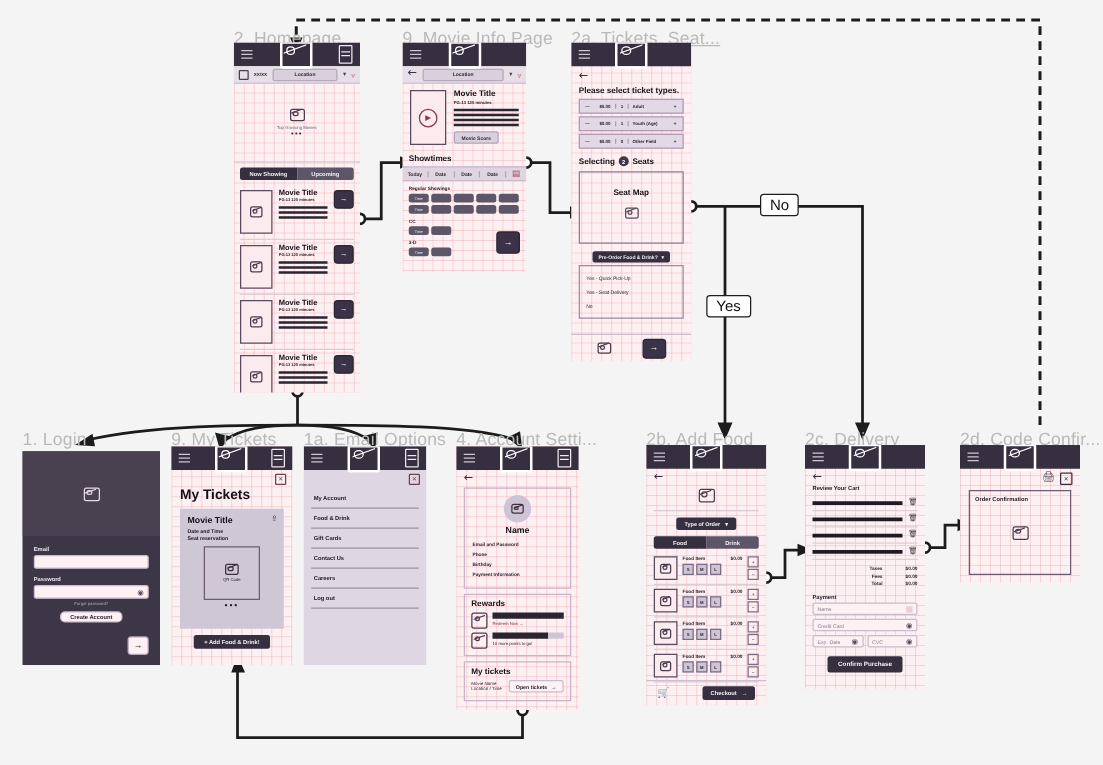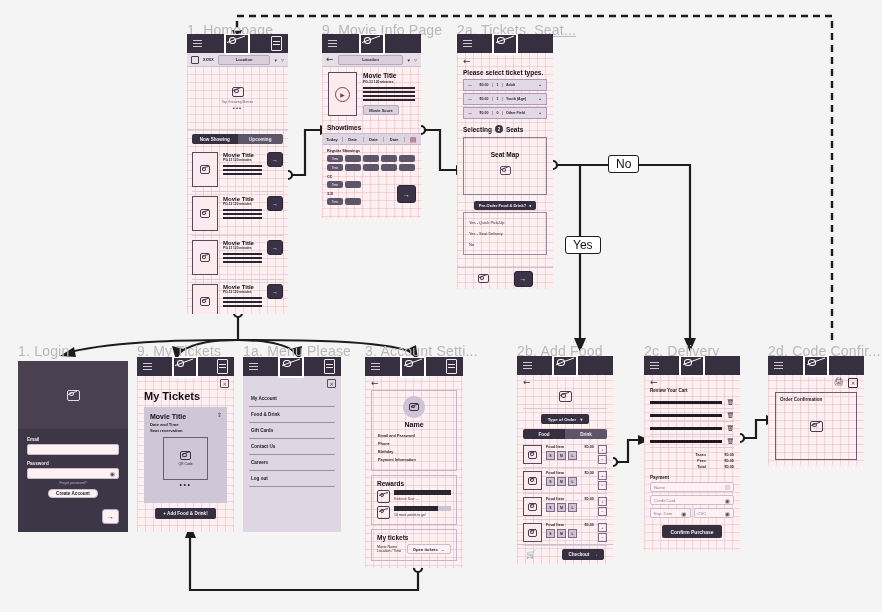--- a/index.html
+++ b/index.html
@@ -181,21 +181,21 @@
       <div class="tiny" style="color:#b9abbb;text-align:center;margin-top:2px;font-size:3.4px;">Forgot password?</div>
       <div style="display:flex;justify-content:center;margin-top:4px;">
         <div class="field grid" style="height:9px;padding:0 7px;font-size:4.6px;color:#231e28;font-weight:bold;justify-content:center;border-radius:4px;">Create Account</div>
       </div>
       <div style="display:flex;justify-content:flex-end;margin-top:11px;">
         <div class="field grid arrow-btn" style="width:17px;height:15px;color:#2d2533;background:#fdf1f3;border:1px solid #b7a8b9;">→</div>
       </div>
     </div>
   </div>
 
-  <div class="frame-title" style="left:187px;top:22px;">1. Homepage</div>
+  <div class="frame-title" style="left:187px;top:22px;">2. Homepage</div>
   <div class="frame grid" style="left:187px;top:34px;width:101px;height:280px;">
     <div class="statusbar">
       <span class="hamb">
           <i></i>
           <i></i>
           <i></i>
         </span>
       <span class="img-ico center-img"></span>
       <span class="ticket-ico"></span>
     </div>
@@ -272,21 +272,21 @@
               <div class="thin-line"></div>
               <div class="thin-line"></div>
               <div class="thin-line"></div>
             </div>
           </div>
           <div class="arrow-btn" style="width:14px;height:13px;font-size:6px;">→</div>
         </div>
       </div>
   </div>
 
-  <div class="frame-title" style="left:243px;top:343px;">1a. Menu Please</div>
+  <div class="frame-title" style="left:243px;top:343px;">1a. Email Options</div>
   <div class="frame grid" style="left:243px;top:357px;width:98px;height:175px;background:#ded6e2;">
     <div class="statusbar">
       <span class="hamb">
           <i></i>
           <i></i>
           <i></i>
         </span>
       <span class="img-ico center-img"></span>
       <span class="ticket-ico"></span>
     </div>
@@ -677,21 +677,21 @@
         <span class="img-ico" style="width:11px;height:9px;color:#3c2f40;"></span>
         <span class="tiny" style="font-size:3.4px;">QR Code</span>
       </div>
       <div style="text-align:center;font-size:7px;color:#241e29;letter-spacing:1.5px;line-height:6px;margin-top:2px;">•••</div>
     </div>
     <div style="display:flex;justify-content:center;">
       <div class="pill-dark" style="height:11px;padding:0 8px;font-size:4.6px;">+  Add Food &amp; Drink!</div>
     </div>
   </div>
 
-  <div class="frame-title" style="left:365px;top:343px;">3. Account Setti...</div>
+  <div class="frame-title" style="left:365px;top:343px;">4. Account Setti...</div>
   <div class="frame grid" style="left:365px;top:357px;width:98px;height:211px;">
     <div class="statusbar">
       <span class="hamb">
           <i></i>
           <i></i>
           <i></i>
         </span>
       <span class="img-ico center-img"></span>
       <span class="ticket-ico"></span>
     </div>

